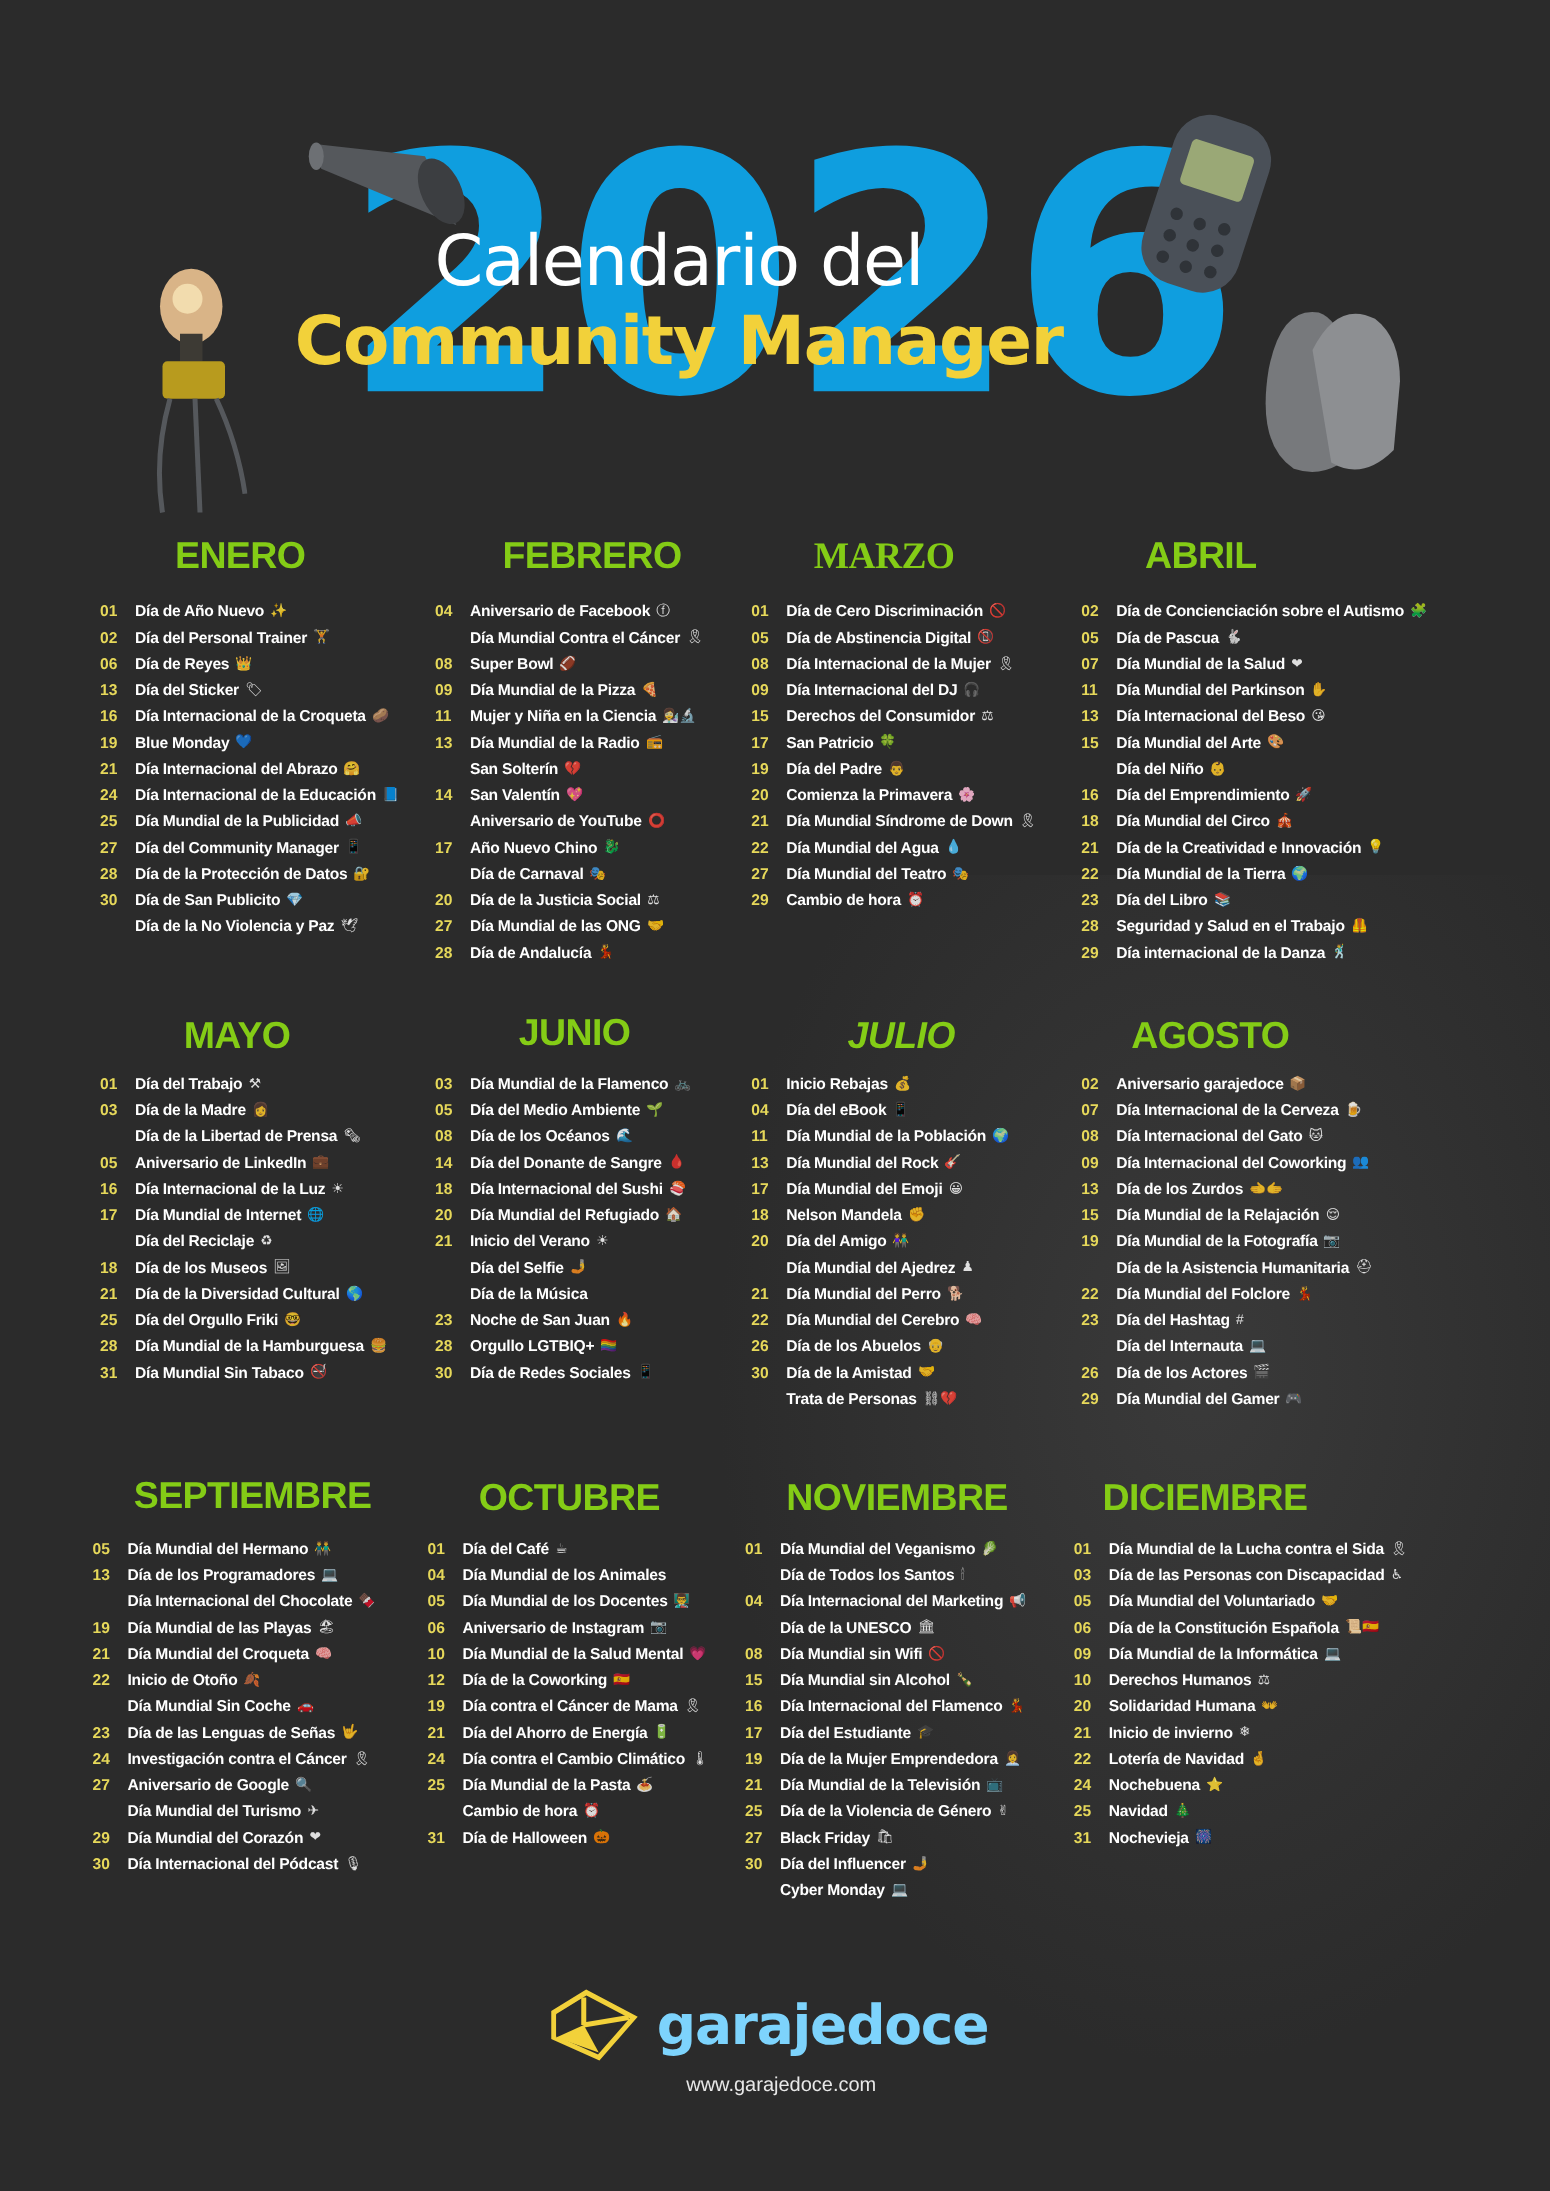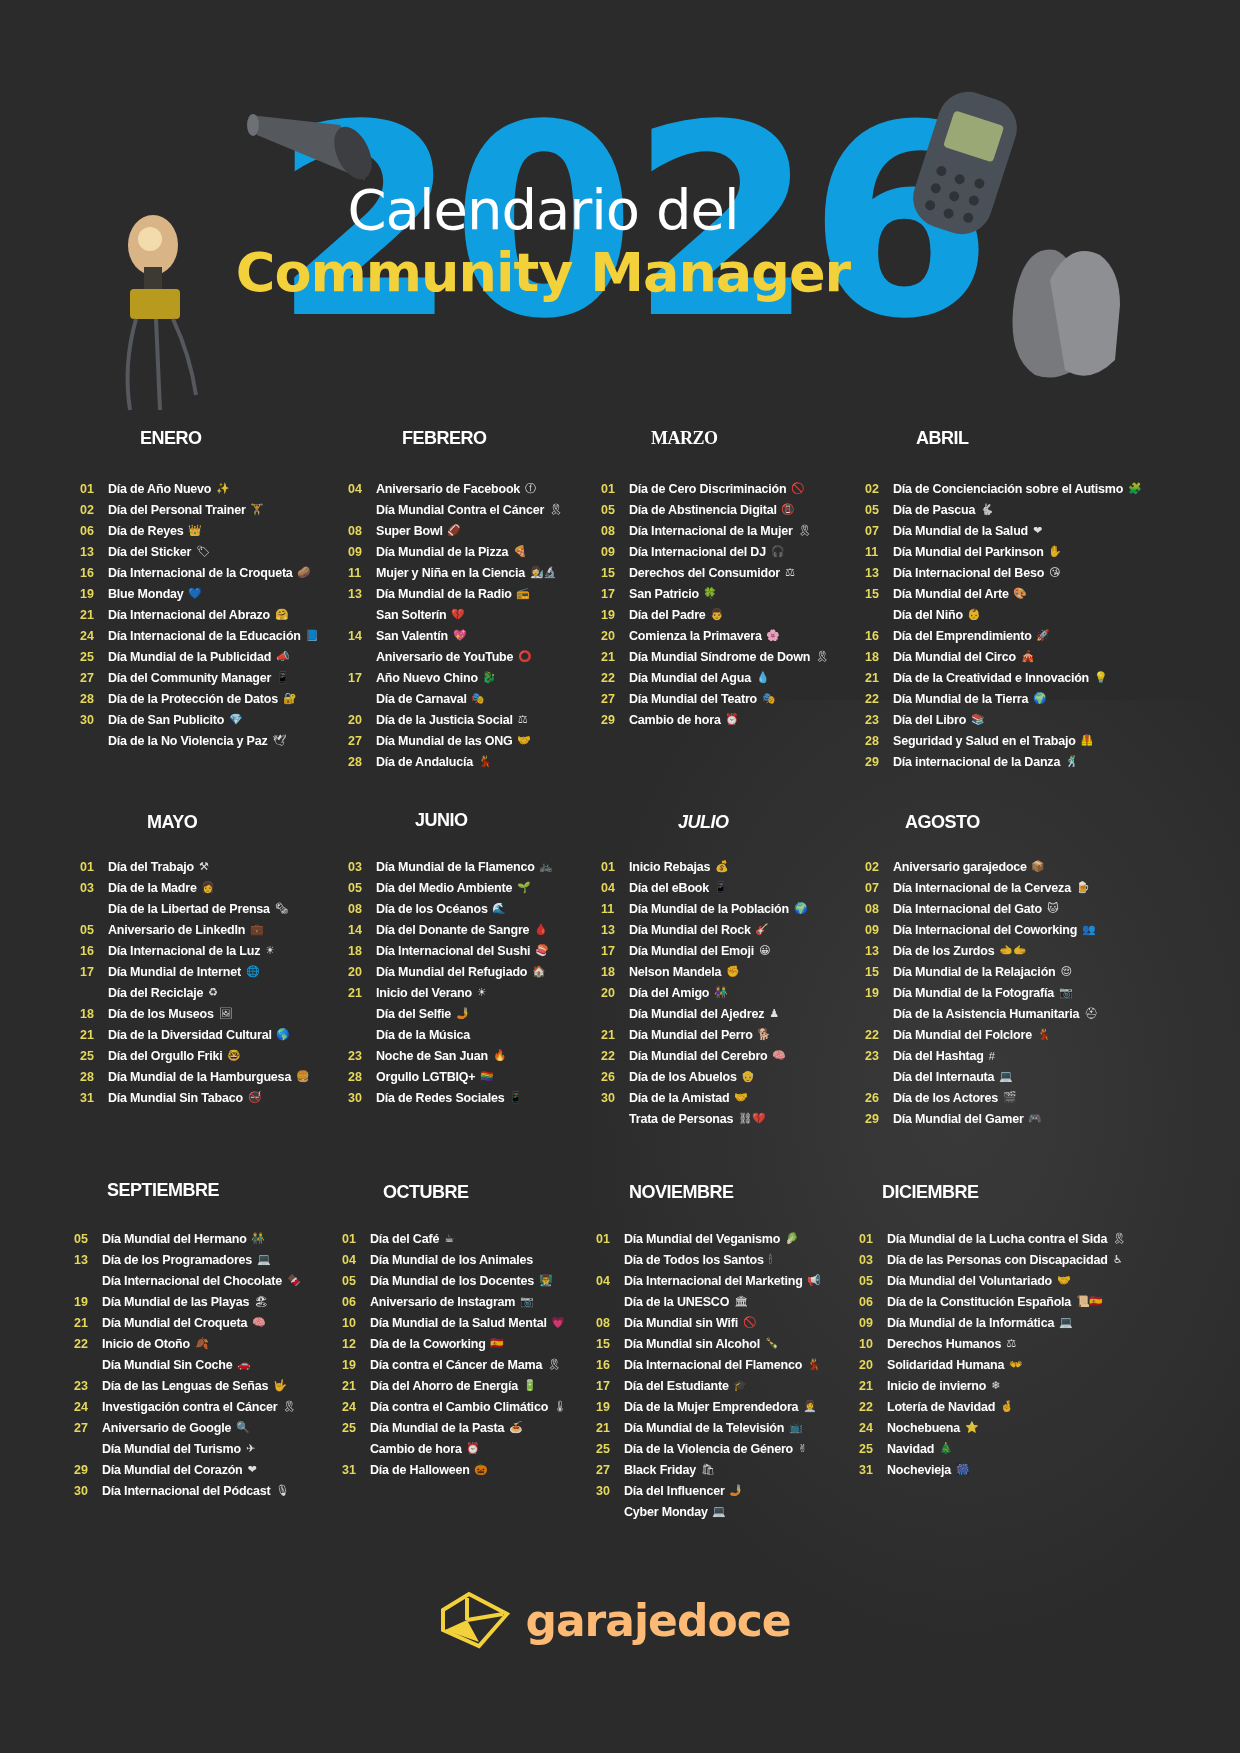--- a/index.html
+++ b/index.html
@@ -36,42 +36,42 @@
     margin-left: -20px; letter-spacing: -1px;
   }
 
   
   .deco { position: absolute; }
   .megaphone { left: 245px; top: 95px; width: 130px; height: 90px; }
   .phone { left: 915px; top: 88px; width: 100px; height: 150px; transform: rotate(18deg); }
   .bulb { left: 118px; top: 205px; width: 80px; height: 210px; }
   .gloves { left: 995px; top: 235px; width: 140px; height: 150px; }
   .month-name {
-    position: absolute; font-weight: bold; font-size: 18px; color: #ffffff;
+    position: absolute; font-weight: bold; font-size: 30px; color: #84cc16;
     white-space: nowrap; letter-spacing: -0.5px;
   }
   .entries { position: absolute; }
   .entry {
     display: flex; align-items: center; height: 21px; white-space: nowrap;
   }
   .day {
     width: 28px; font-size: 12.5px; font-weight: bold; color: #e6d85a;
     flex: 0 0 auto;
   }
   .label {
     font-size: 12.5px; font-weight: bold; color: #ffffff; letter-spacing: -0.2px;
   }
   .emoji { font-size: 11px; margin-left: 5px; opacity: 0.85; }
 
   .footer { position: absolute; left: 0; top: 1590px; width: 1240px; text-align: center; }
   .logo-row { display: flex; justify-content: center; align-items: center; gap: 14px; margin-left: -10px; }
   .logo-icon { width: 72px; height: 60px; }
   .logo-text {
     font-family: "DejaVu Sans", sans-serif; font-weight: bold; font-size: 44px;
-    color: #fdba74; letter-spacing: -1px;
+    color: #7dd3fc; letter-spacing: -1px;
   }
   .site-url { font-size: 16px; color: #e8e8e8; margin-top: 10px; margin-left: 10px; }
 </style>
 </head>
 <body>
 
 <div class="bg-shade"></div>
 
 <div class="year-bg">2026</div>
 
@@ -928,13 +928,14 @@
     <svg class="logo-icon" viewBox="0 0 72 60">
       <polygon points="4,20 30,4 68,24 40,56 4,40" fill="none" stroke="#f2d13a" stroke-width="4"></polygon>
       <polygon points="6,22 28,8 28,30 6,40" fill="#2b2b2b"></polygon>
       <polygon points="30,30 58,24 40,52" fill="#2b2b2b"></polygon>
       <polygon points="6,40 28,30 40,52" fill="#f2d13a"></polygon>
       <line x1="28" y1="8" x2="28" y2="30" stroke="#f2d13a" stroke-width="4"></line>
       <line x1="28" y1="30" x2="64" y2="24" stroke="#f2d13a" stroke-width="4"></line>
     </svg>
     <span class="logo-text">garajedoce</span>
   </div>
+  <div class="site-url">www.garajedoce.com</div>
 </div>
 
 </body></html>

